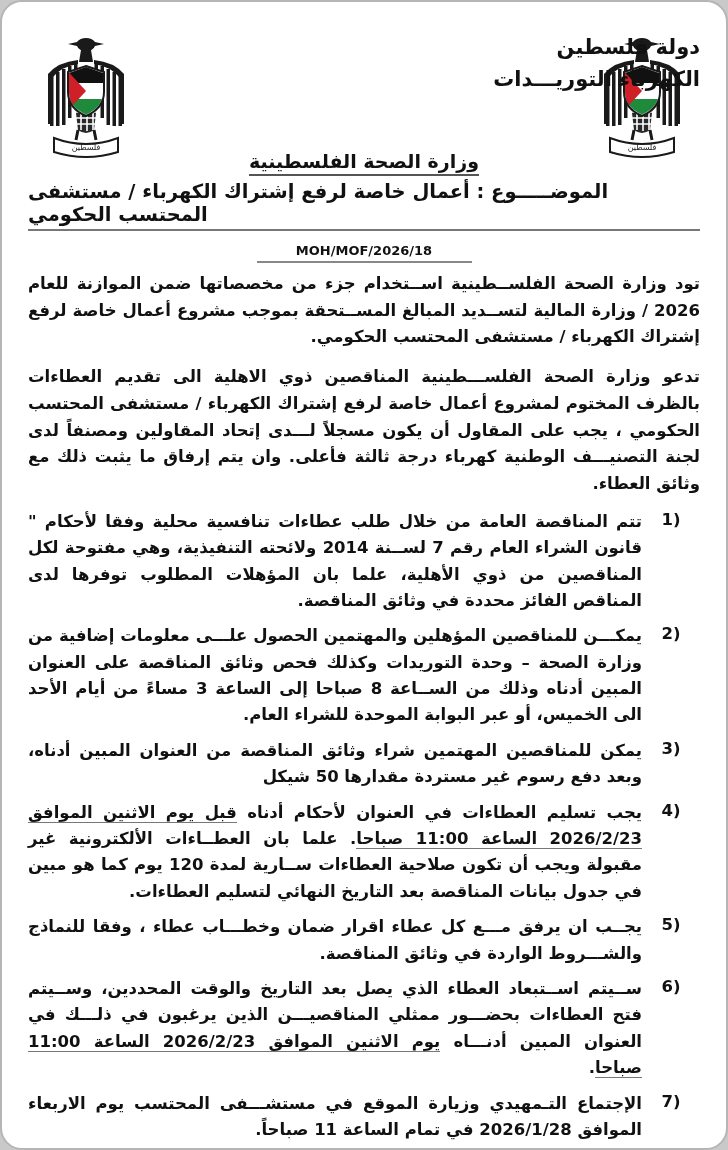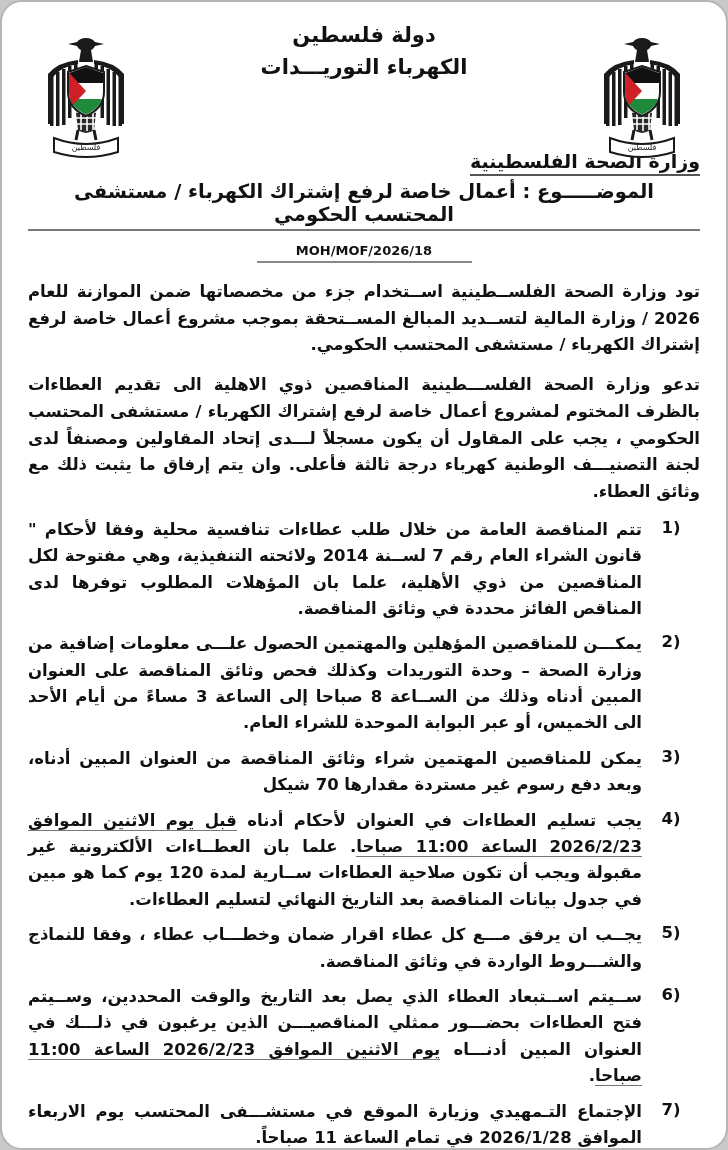--- a/index.html
+++ b/index.html
@@ -34,46 +34,46 @@
     width: 104px;
     height: 128px;
     text-decoration: underline;
   }
   .emblem.left  { left: 6px; }
   .emblem.right { right: 6px; }
   .emblem svg { display:block; width:100%; height:100%; }
 
   .header-lines {
     position: absolute;
-    left: 0; right: 0; top: 4px;
-    text-align: center;
+    left: 0; right: 0; top: 16px;
+    text-align: right;
     line-height: 1.5;
   }
   .header-lines div {
     font-size: 21px;
     font-weight: bold;
     color: #111;
     letter-spacing: 0.5px;
   }
 
   .ministry-title {
-    text-align: right;
+    text-align: center;
     font-size: 19px;
     font-weight: bold;
     color: #111;
     margin-top: -6px;
     margin-bottom: 8px;
   }
   .ministry-title span {
     border-bottom: 2px solid #555;
     padding-bottom: 2px;
   }
 
   .subject {
-    text-align: center;
+    text-align: left;
     font-size: 19.5px;
     font-weight: bold;
     color: #111;
     margin: 8px 0 0 0;
     padding-bottom: 3px;
     border-bottom: 2px solid #777;
   }
   .tender-no {
     text-align: center;
     font-size: 13px;
@@ -89,21 +89,21 @@
   
   .para {
     font-size: 16.5px;
     font-weight: bold;
     color: #111;
     line-height: 1.62;
     text-align: justify;
     text-align-last: right;
     margin: 13px 0 0 0;
   }
-  .para.first { margin-top: 16px; }
+  .para.first { margin-top: 8px; }
 
   
   .clauses { margin-top: 11px; }
   .clause {
     display: flex;
     flex-direction: row;
     align-items: flex-start;
     margin-bottom: 9px;
   }
   .clause-num {
@@ -249,21 +249,21 @@
       <div class="clause-text">تتم المناقصة العامة من خلال طلب عطاءات تنافسية محلية وفقا لأحكام " قانون الشراء العام رقم 7 لســنة 2014 ولائحته التنفيذية، وهي مفتوحة لكل المناقصين من ذوي الأهلية، علما بان المؤهلات المطلوب توفرها لدى المناقص الفائز محددة في  وثائق المناقصة.</div>
     </div>
 
     <div class="clause">
       <div class="clause-num">2)</div>
       <div class="clause-text">يمكـــن للمناقصين المؤهلين والمهتمين الحصول علـــى معلومات إضافية من وزارة الصحة – وحدة التوريدات  وكذلك فحص وثائق المناقصة على العنوان المبين أدناه وذلك من الســاعة 8 صباحا إلى الساعة 3 مساءً  من أيام الأحد الى الخميس، أو عبر البوابة الموحدة للشراء العام.</div>
     </div>
 
     <div class="clause">
       <div class="clause-num">3)</div>
-      <div class="clause-text">يمكن للمناقصين المهتمين شراء وثائق المناقصة من العنوان المبين أدناه، وبعد دفع رسوم غير مستردة مقدارها 70  شيكل</div>
+      <div class="clause-text">يمكن للمناقصين المهتمين شراء وثائق المناقصة من العنوان المبين أدناه، وبعد دفع رسوم غير مستردة مقدارها 50  شيكل</div>
     </div>
 
     <div class="clause">
       <div class="clause-num">4)</div>
       <div class="clause-text"><span>يجب تسليم العطاءات في العنوان لأحكام أدناه </span><span class="u">قبل  يوم الاثنين الموافق 2026/2/23 الساعة 11:00 صباحا</span><span>. علما بان العطــاءات الألكترونية غير مقبولة ويجب أن تكون صلاحية العطاءات ســارية لمدة 120 يوم كما هو مبين في جدول بيانات المناقصة بعد التاريخ النهائي لتسليم العطاءات.</span></div>
     </div>
 
     <div class="clause">
       <div class="clause-num">5)</div>
       <div class="clause-text">يجــب ان يرفق مـــع كل عطاء اقرار ضمان وخطـــاب عطاء ، وفقا للنماذج والشـــروط الواردة في وثائق المناقصة.</div>

